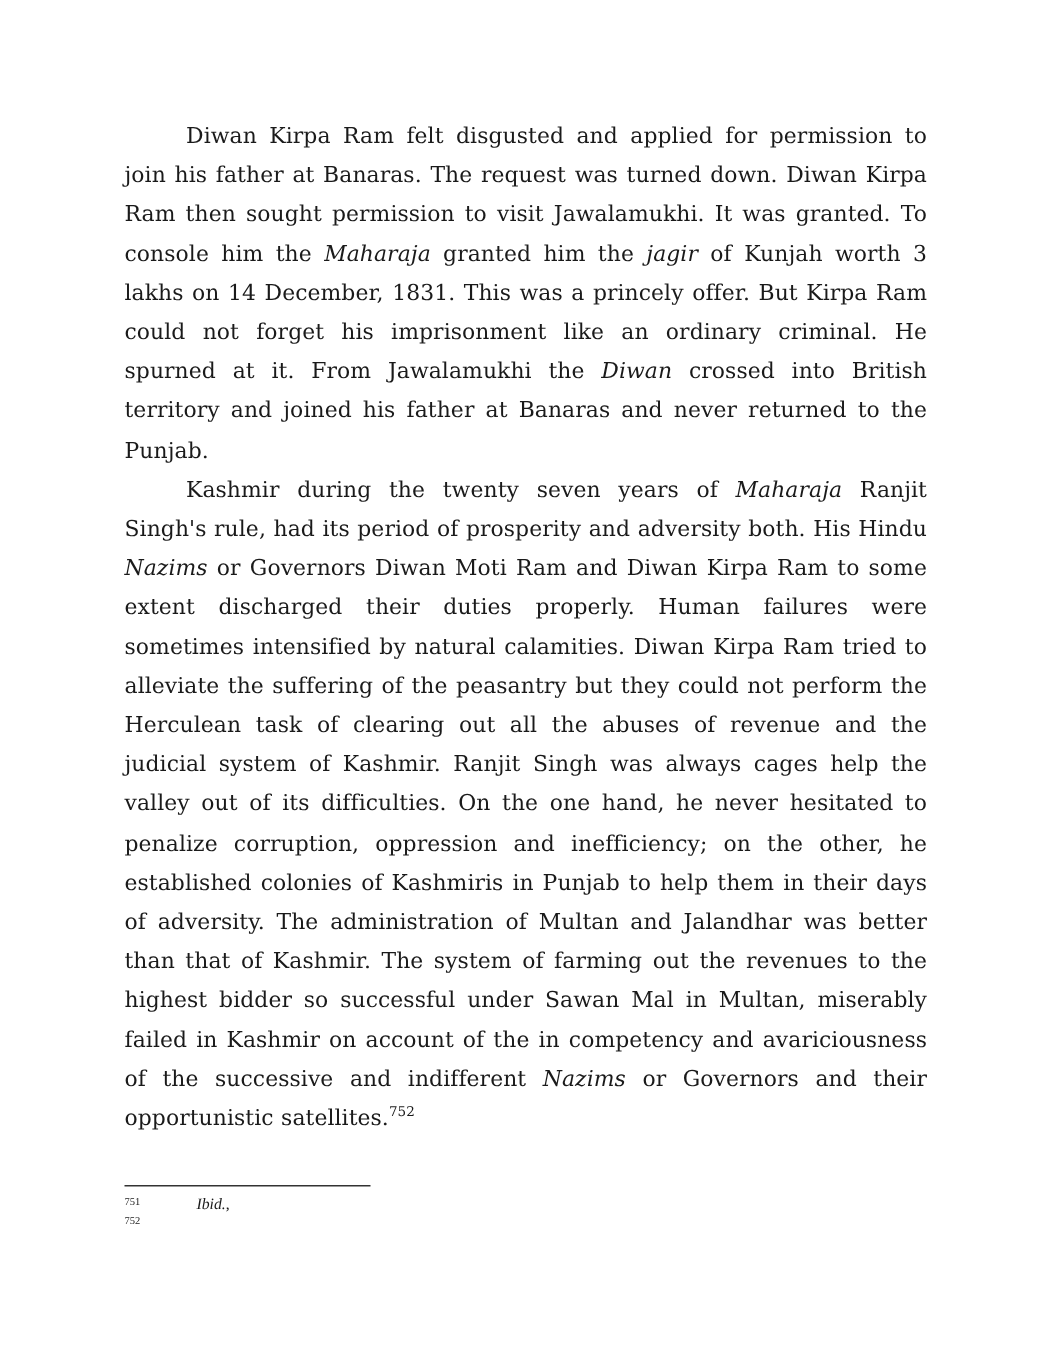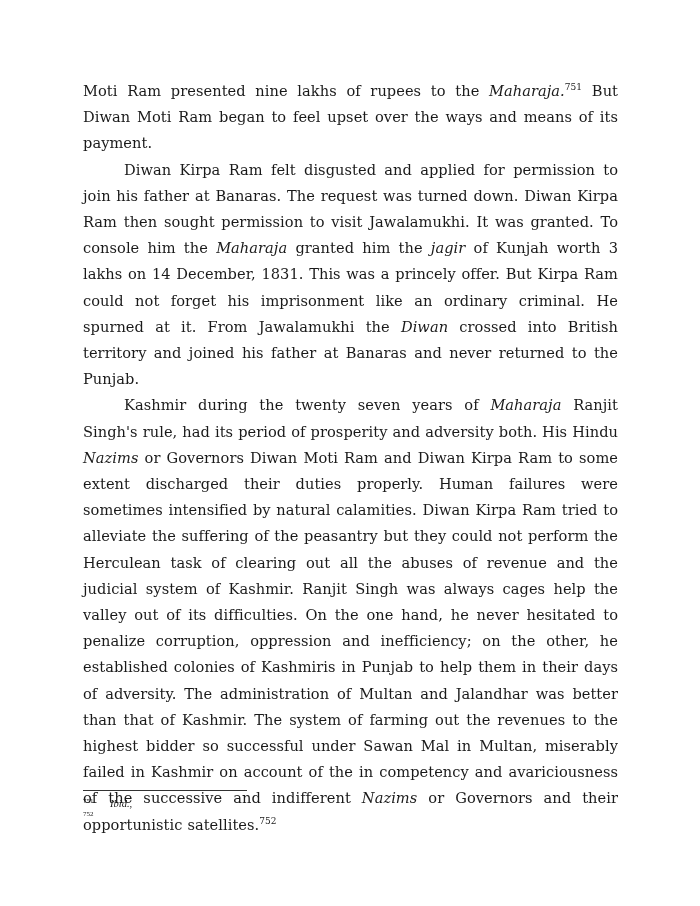--- a/index.html
+++ b/index.html
@@ -67,31 +67,30 @@
       line-height: 13px;
     }
     .footnote .fn-num {
       position: absolute;
       left: 0;
       top: -2px;
       font-size: 7px;
     }
     .footnote .fn-text {
       position: absolute;
-      left: 27px;
+      left: 48px;
       top: 0;
       white-space: nowrap;
     }
   </style>
 </head>
 <body>
 
 <div class="page">
   <div class="body-text">
-    <p class="no-indent"><span>Moti Ram presented nine lakhs of rupees to the </span><i>Maharaja.</i><sup class="fnref">751</sup><span> But Diwan Moti Ram began to feel upset over the ways and means of its payment.</span></p>
     <p class="indent"><span>Diwan Kirpa Ram felt disgusted and applied for permission to join his father at Banaras. The request was turned down.  Diwan Kirpa Ram then sought permission to visit Jawalamukhi. It was granted. To console him the </span><i>Maharaja</i><span> granted him the </span><i>jagir</i><span> of Kunjah worth 3 lakhs on 14 December, 1831. This was a princely offer. But Kirpa Ram could not forget his imprisonment like an ordinary criminal. He spurned at it. From Jawalamukhi the </span><i>Diwan</i><span> crossed into British territory and joined his father at Banaras and never returned to the Punjab.</span></p>
     <p class="indent"><span>Kashmir during the twenty seven years of </span><i>Maharaja</i><span> Ranjit Singh's rule, had its period of prosperity and adversity both. His Hindu </span><i>Nazims</i><span> or Governors Diwan Moti Ram and Diwan Kirpa Ram to some extent discharged their duties properly. Human failures were sometimes intensified by natural calamities. Diwan Kirpa Ram tried to alleviate the suffering of the peasantry but they could not perform the Herculean task of clearing out all the abuses of revenue and the judicial system of Kashmir. Ranjit Singh was always cages help the valley out of its difficulties. On the one hand, he never hesitated to penalize corruption, oppression and inefficiency; on the other, he established colonies of Kashmiris in Punjab to help them in their days of adversity. The administration of Multan and Jalandhar was better than that of Kashmir. The system of farming out the revenues to the highest bidder so successful under Sawan Mal in Multan, miserably failed in Kashmir on account of the in competency and avariciousness of the successive and indifferent </span><i>Nazims</i><span> or Governors and their opportunistic satellites.</span><sup class="fnref">752</sup></p>
   </div>
 </div>
 
 <div class="footnote-rule"></div>
 
 <div class="footnotes">
   <div class="footnote">
     <span class="fn-num">751</span>

